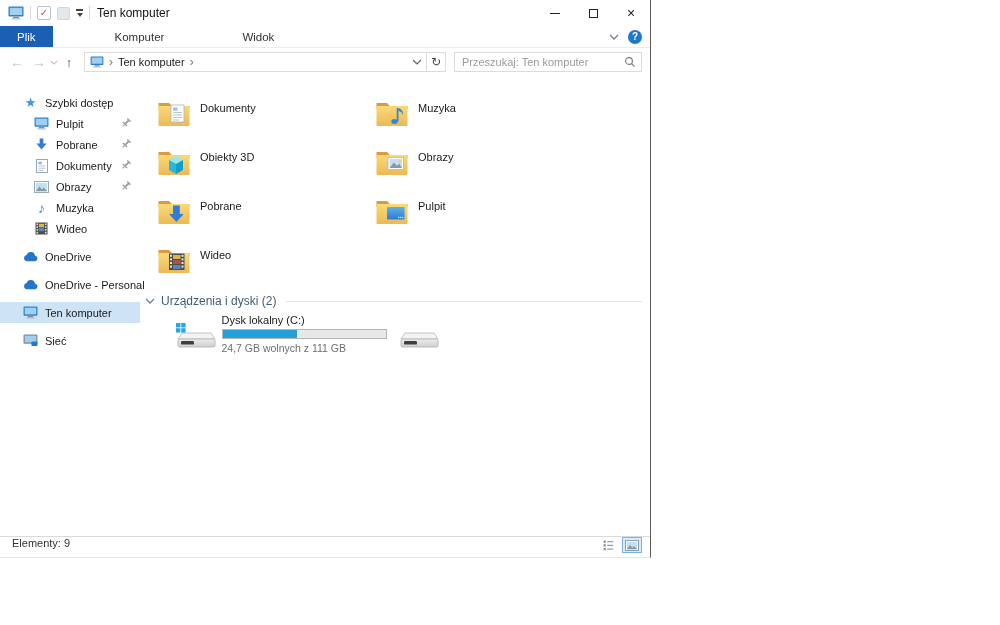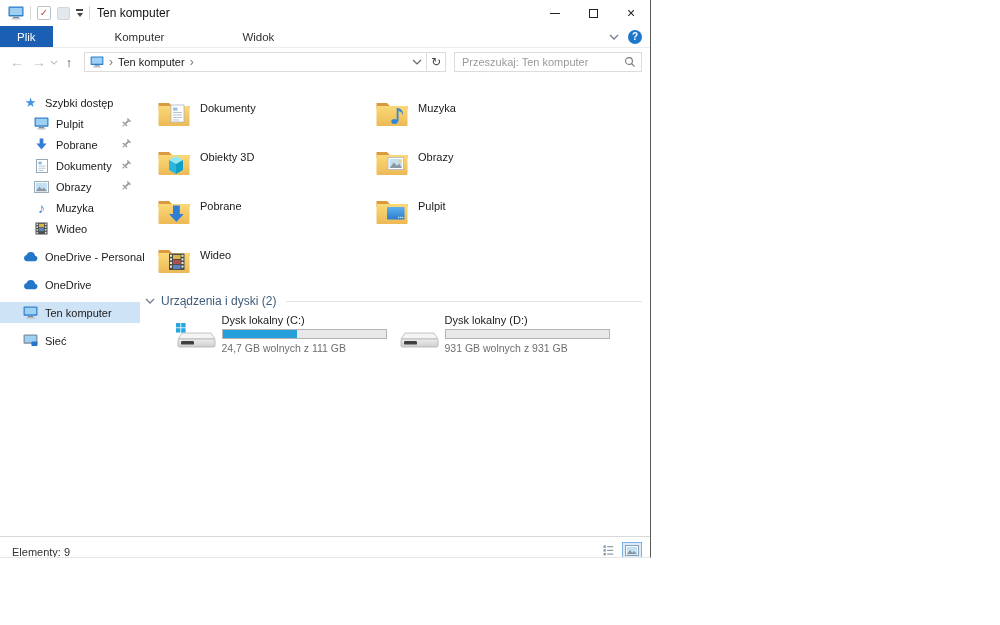--- a/index.html
+++ b/index.html
@@ -73,21 +73,21 @@
   .drives-row { display:flex; margin:6px 0 0 8px;justify-content:center; }
   .drive-tile { width:223px; display:flex; }
   .drive-ic { margin-top:8px; flex-shrink:0; }
   .drive-info { margin-left:5px; }
   .drive-name { font-size:11px; color:#1a1a1a; height:13px; }
   .cap-bar { width:165px; height:10px; border:1px solid #b6b6b6; background:#e8e8e8; margin-top:2px; }
   .cap-fill { height:100%; background:var(--capfill,#26a0da); }
   .drive-free { font-size:10.5px; color:#6e6e6e; margin-top:3px; white-space:nowrap; }
 
   
-  .statusbar { height:22px; border-top:1px solid #d9d9d9; display:flex; align-items:flex-end; padding:0 8px 0 12px; }
+  .statusbar { height:22px; border-top:1px solid #d9d9d9; display:flex; align-items:flex-start; padding:0 8px 0 12px; }
   .status-label { font-size:11px; color:#333; }
   .view-btns { margin-left:auto; display:flex; align-items:center; gap:5px; }
   .view-thumb-wrap { width:20px; height:16px; border:1px solid #7fb2e4; background:#d9eafa; display:flex; align-items:center; justify-content:center; }
 </style>
 </head>
 <body>
 
 <svg width="0" height="0" style="position:absolute">
   <defs>
     <linearGradient id="gfold" x1="0" y1="0" x2="0" y2="1">
@@ -281,29 +281,29 @@
             </svg>
           </span>
         <span class="lbl">Wideo</span>
       </div>
       <div class="side-item gap">
         <span class="ic">
             <svg width="16" height="10" viewBox="0 0 18 11">
               <use href="#sym-cloud"></use>
             </svg>
           </span>
-        <span class="lbl">OneDrive - Personal</span>
+        <span class="lbl">OneDrive</span>
       </div>
       <div class="side-item gap">
         <span class="ic">
             <svg width="16" height="10" viewBox="0 0 18 11">
               <use href="#sym-cloud"></use>
             </svg>
           </span>
-        <span class="lbl">OneDrive</span>
+        <span class="lbl">OneDrive - Personal</span>
       </div>
       <div class="side-item gap selected">
         <span class="ic">
             <svg width="15" height="13" viewBox="0 0 16 14">
               <use href="#sym-mon"></use>
             </svg>
           </span>
         <span class="lbl">Ten komputer</span>
       </div>
       <div class="side-item gap">
@@ -438,27 +438,20 @@
             <div class="drive-free">24,7 GB wolnych z 111 GB</div>
           </div>
         </div>
 
         <div class="drive-tile">
           <svg class="drive-ic" width="42" height="30" viewBox="0 0 42 30">
             <path d="M7,11 h29 l4,6 H3 z" fill="#f4f4f4" stroke="#b8b8b8" stroke-width="0.8"></path>
             <rect x="3" y="17" width="37" height="8" rx="1.5" fill="url(#gdrive)" stroke="#b0b0b0" stroke-width="0.8"></rect>
             <rect x="6" y="19" width="13" height="3.6" rx="1.2" fill="#3f3f3f"></rect>
           </svg>
-          <div class="drive-info">
-            <div class="drive-name">Dysk lokalny (D:)</div>
-            <div class="cap-bar">
-              <div class="cap-fill" style="width: 0%;"></div>
-            </div>
-            <div class="drive-free">931 GB wolnych z 931 GB</div>
-          </div>
         </div>
       </div>
     </div>
   </div>
 
   <div class="statusbar">
     <span class="status-label">Elementy: 9</span>
     <div class="view-btns">
       <svg width="14" height="11" viewBox="0 0 14 11">
         <g fill="#8a99a8">

